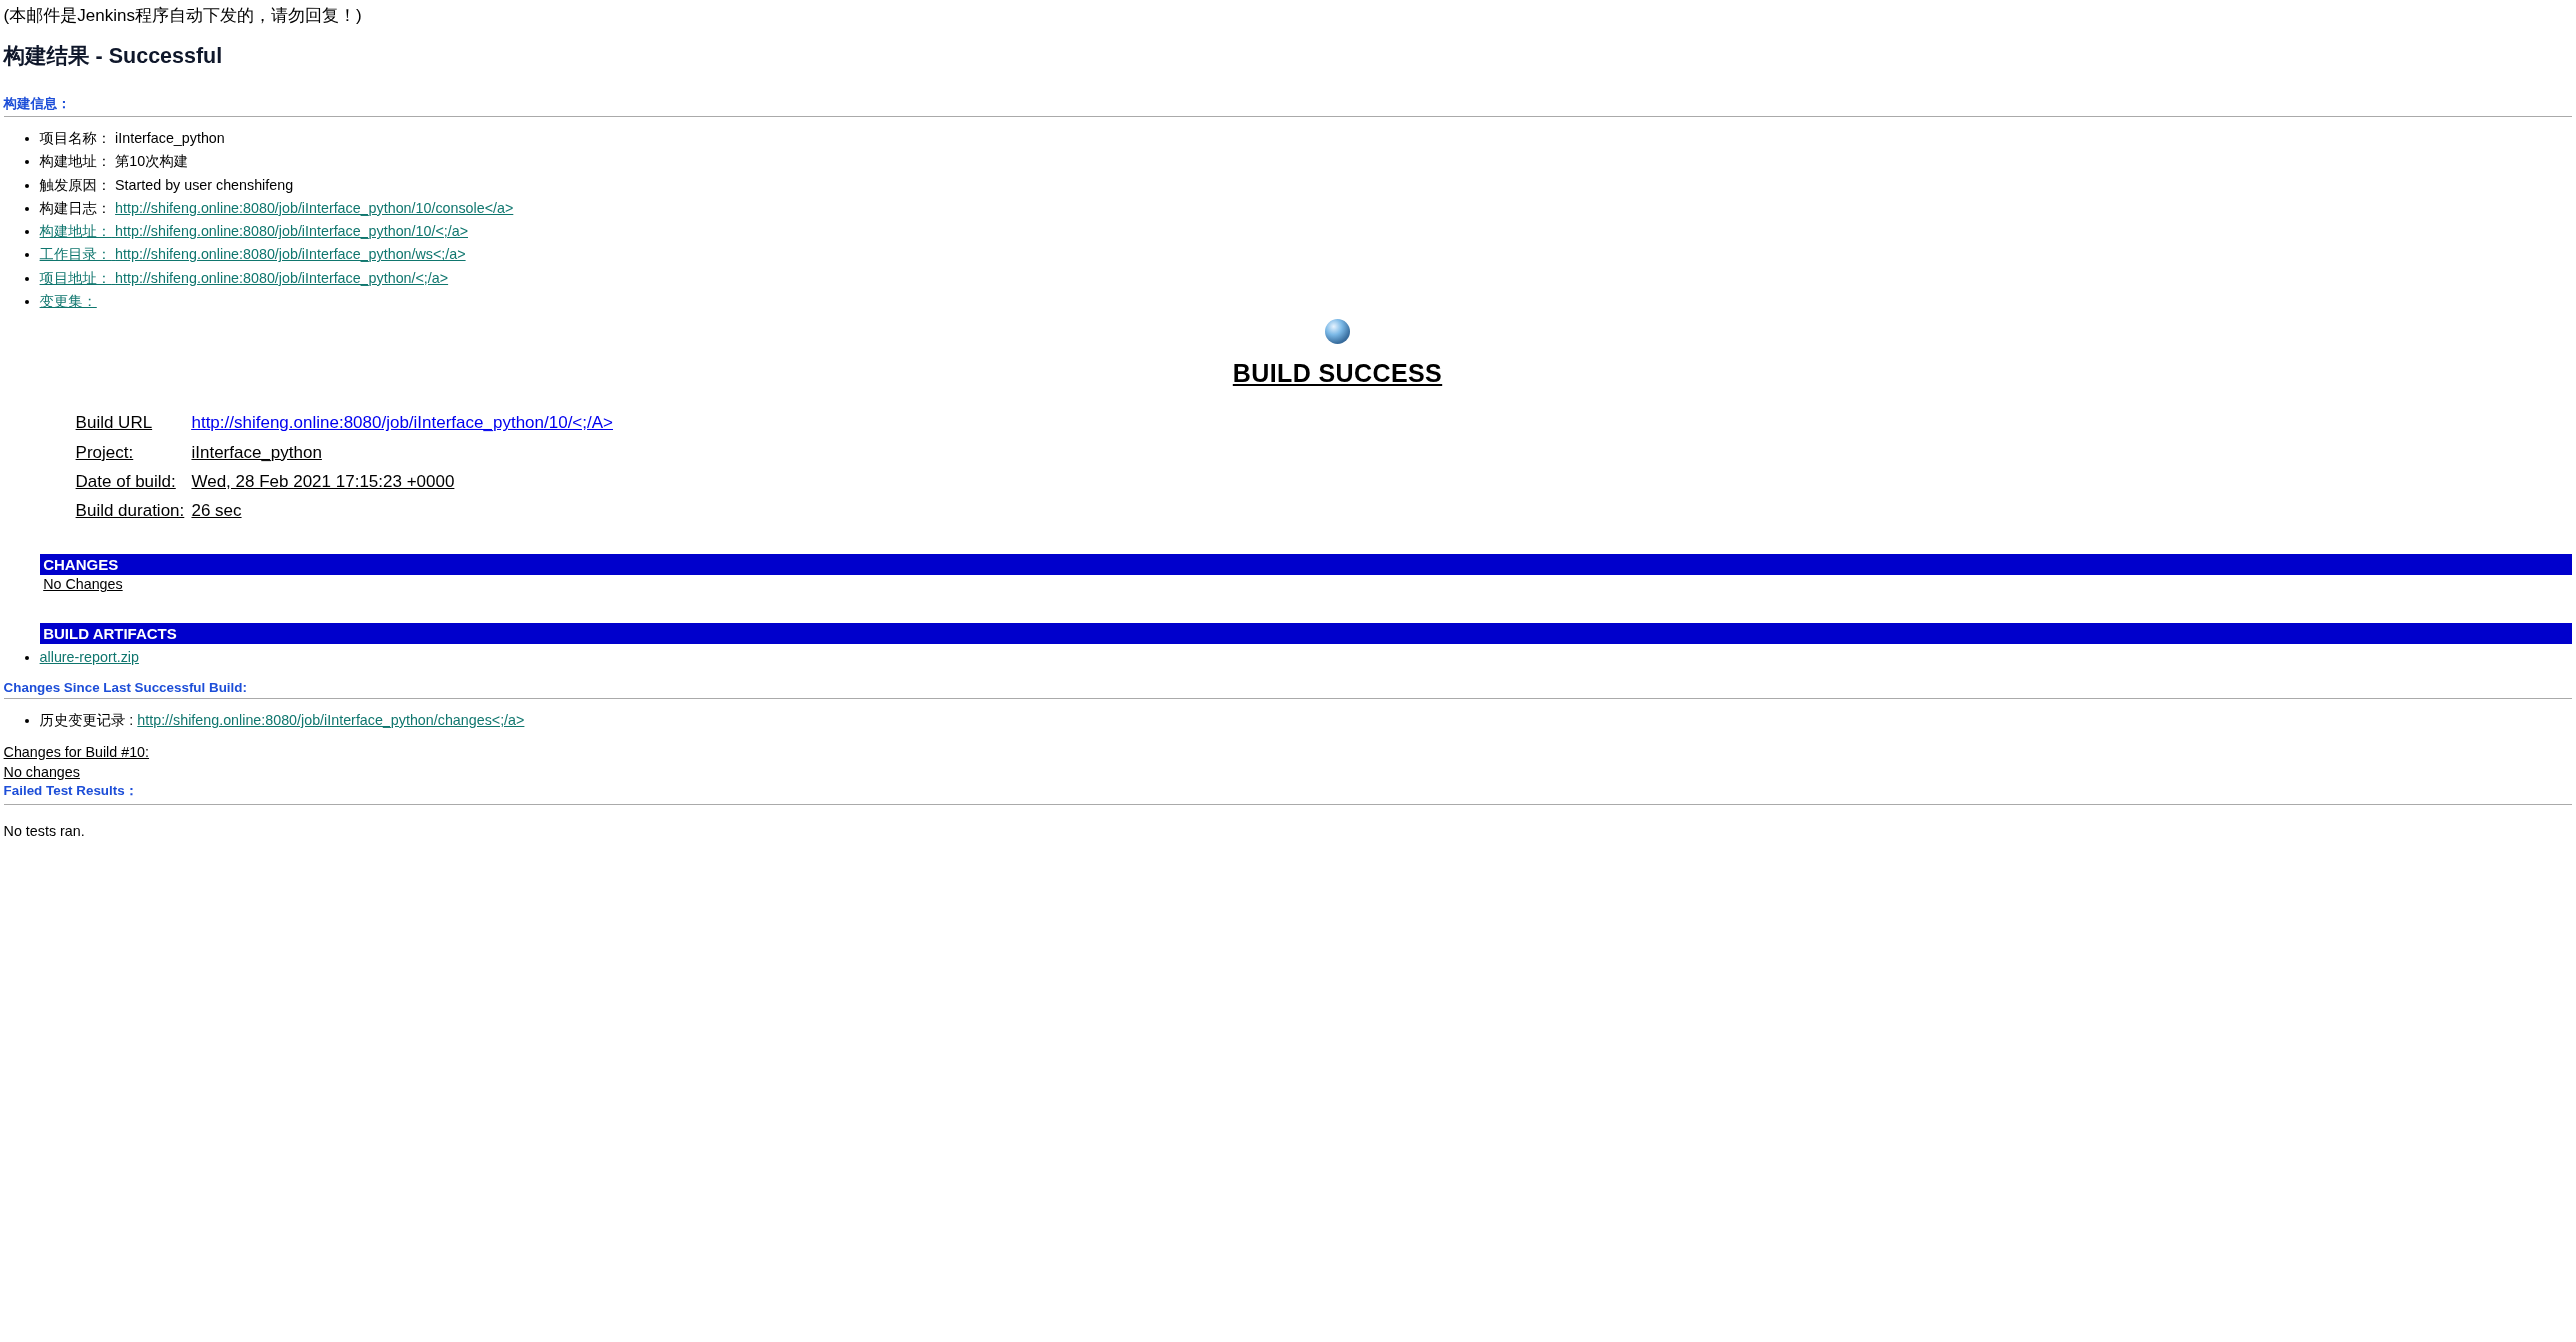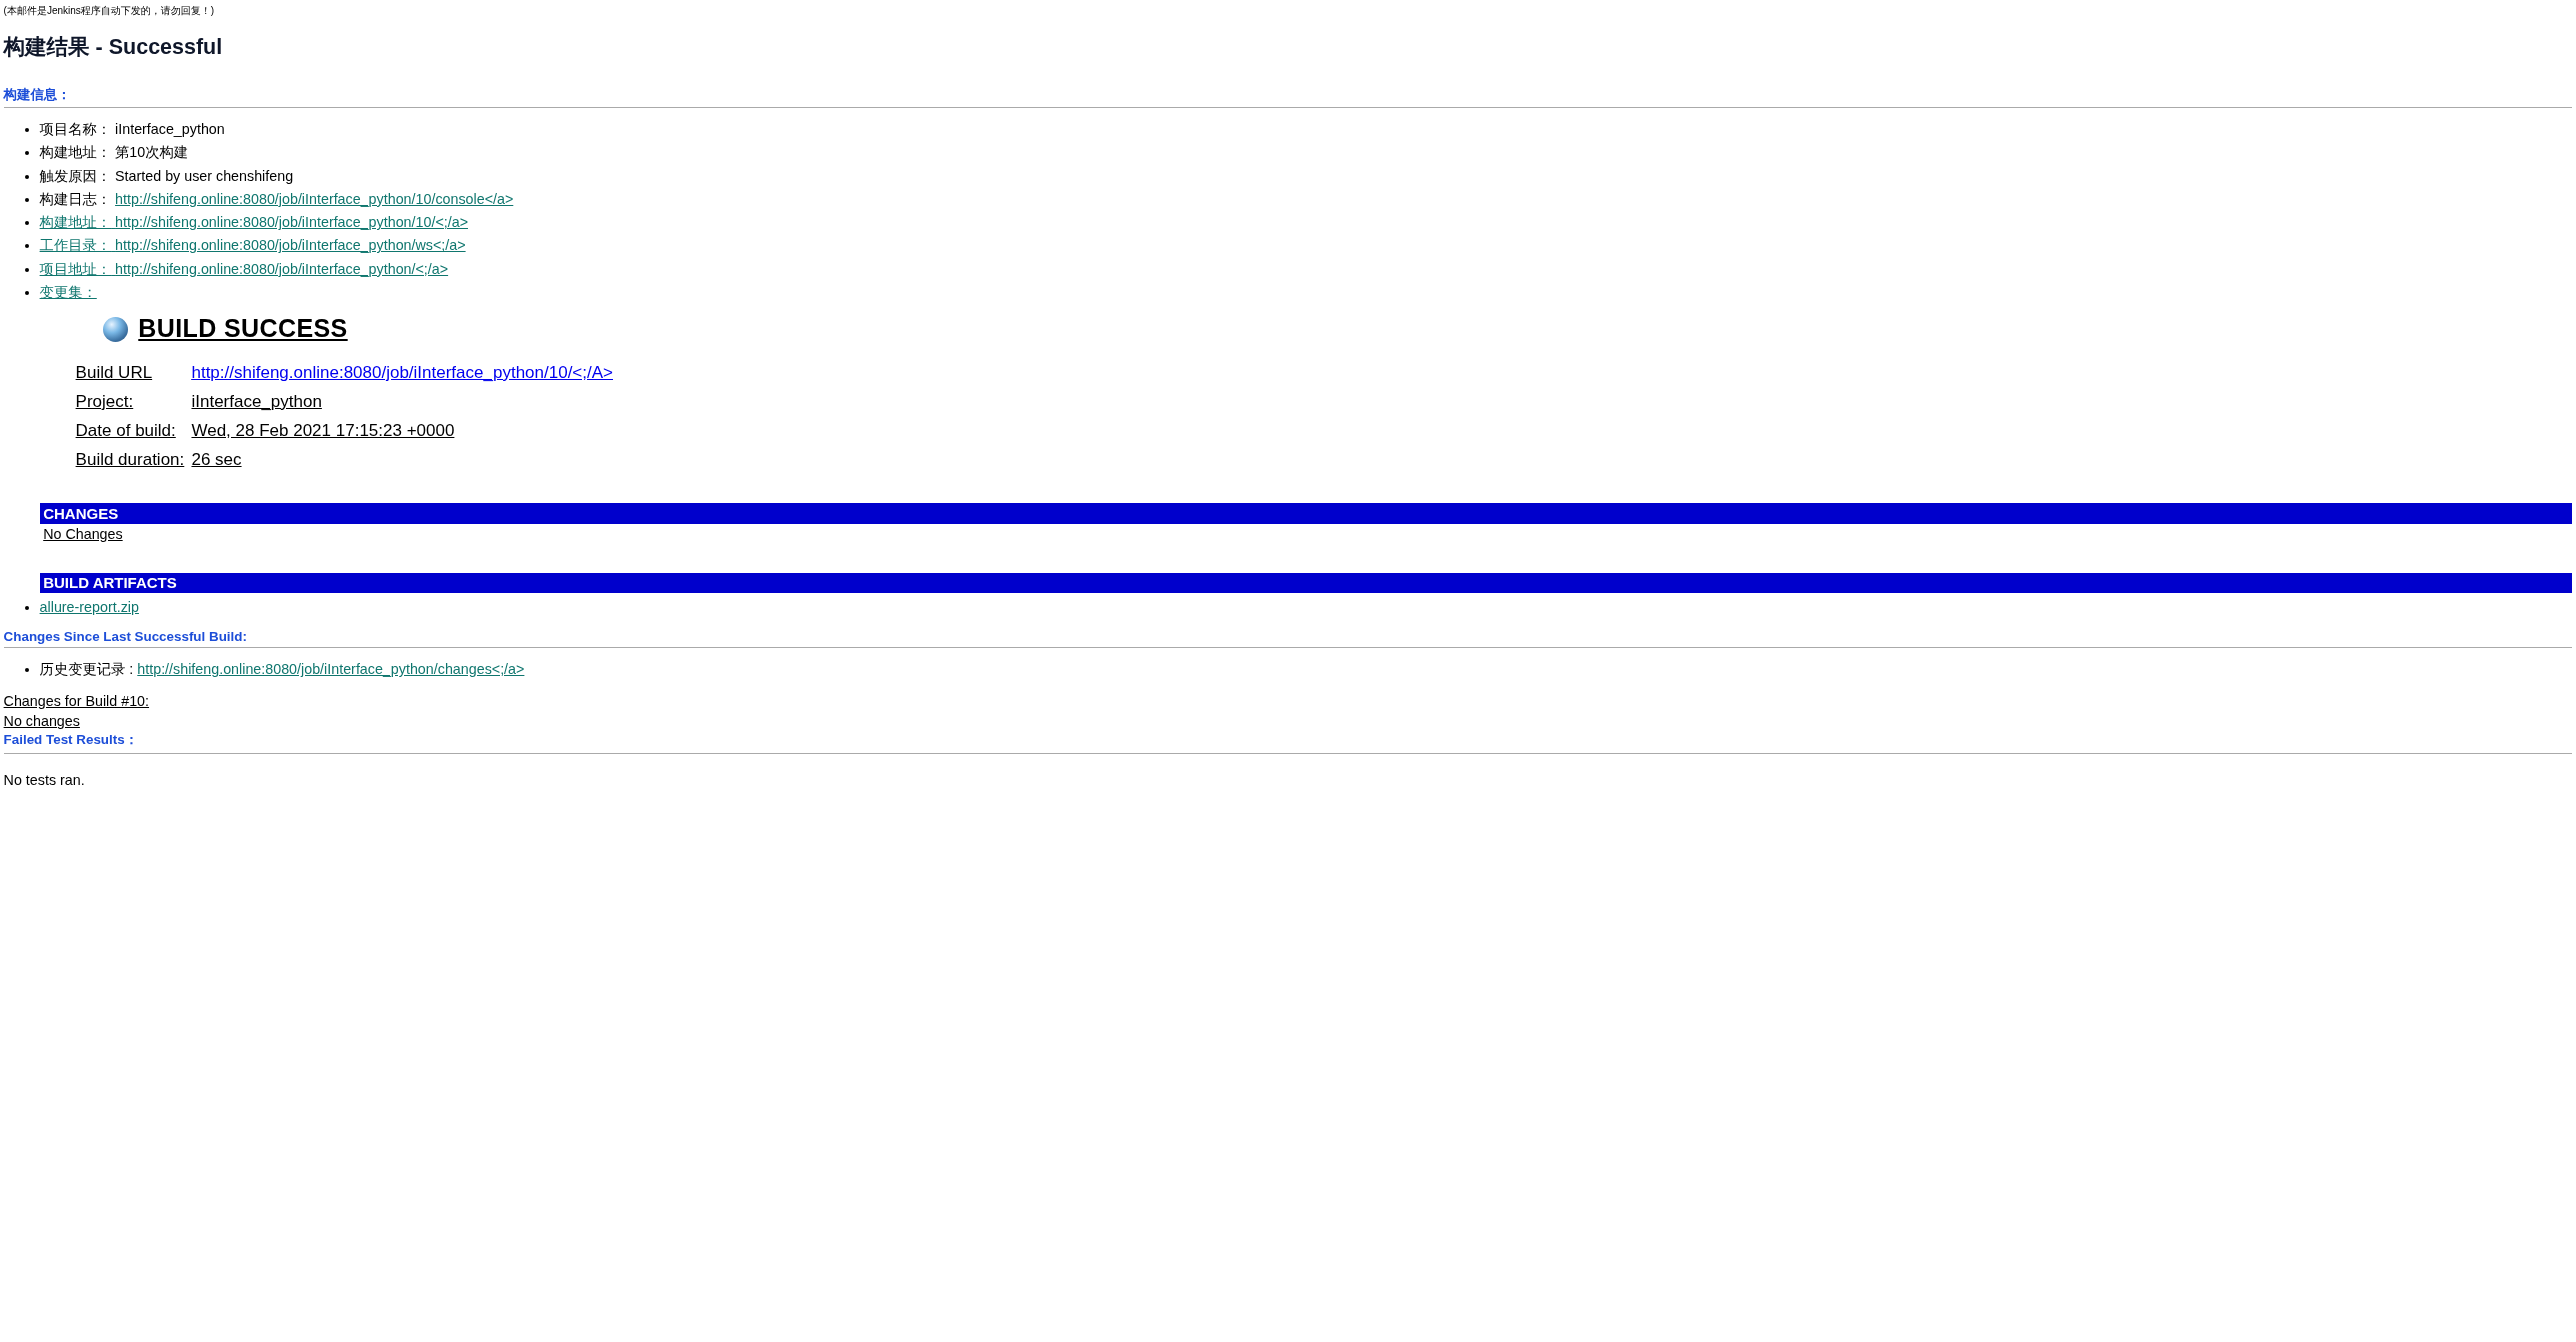--- a/index.html
+++ b/index.html
@@ -4,21 +4,21 @@
   <style>
     body {
       font-family: -apple-system, BlinkMacSystemFont, "Segoe UI", Arial, sans-serif;
       font-size: 14.3px;
       margin: 0;
       padding: 3.6px;
       color: #000;
       background: #fff;
     }
     .notice {
-      font-size: 10px;
+      font-size: 17px;
       margin-bottom: 14.3px;
     }
     h2.result-title {
       color: #0f172a;
       font-size: 21.5px;
       font-weight: bold;
       margin: 0 0 25px 0;
     }
     h4.section-green {
       color: #1d4ed8;
@@ -47,21 +47,22 @@
       color: #0f766e;
     }
     .build-success-container {
       margin-left: 63px;
       margin-top: 7.2px;
     }
     .sphere-row {
       display: flex;
       align-items: center;
       gap: 10.7px;
-      margin-bottom: 10px;
+      margin-bottom: 16px;
+      flex-direction: column;
     }
     .sphere-icon {
       width: 25px;
       height: 25px;
       border-radius: 50%;
       background: radial-gradient(circle at 35% 30%, #e6f3ff 0%, #7ab8e6 35%, #3a6fa0 70%, #2a5580 100%);
       flex-shrink: 0;
     }
     .build-success-title {
       font-size: 25px;

